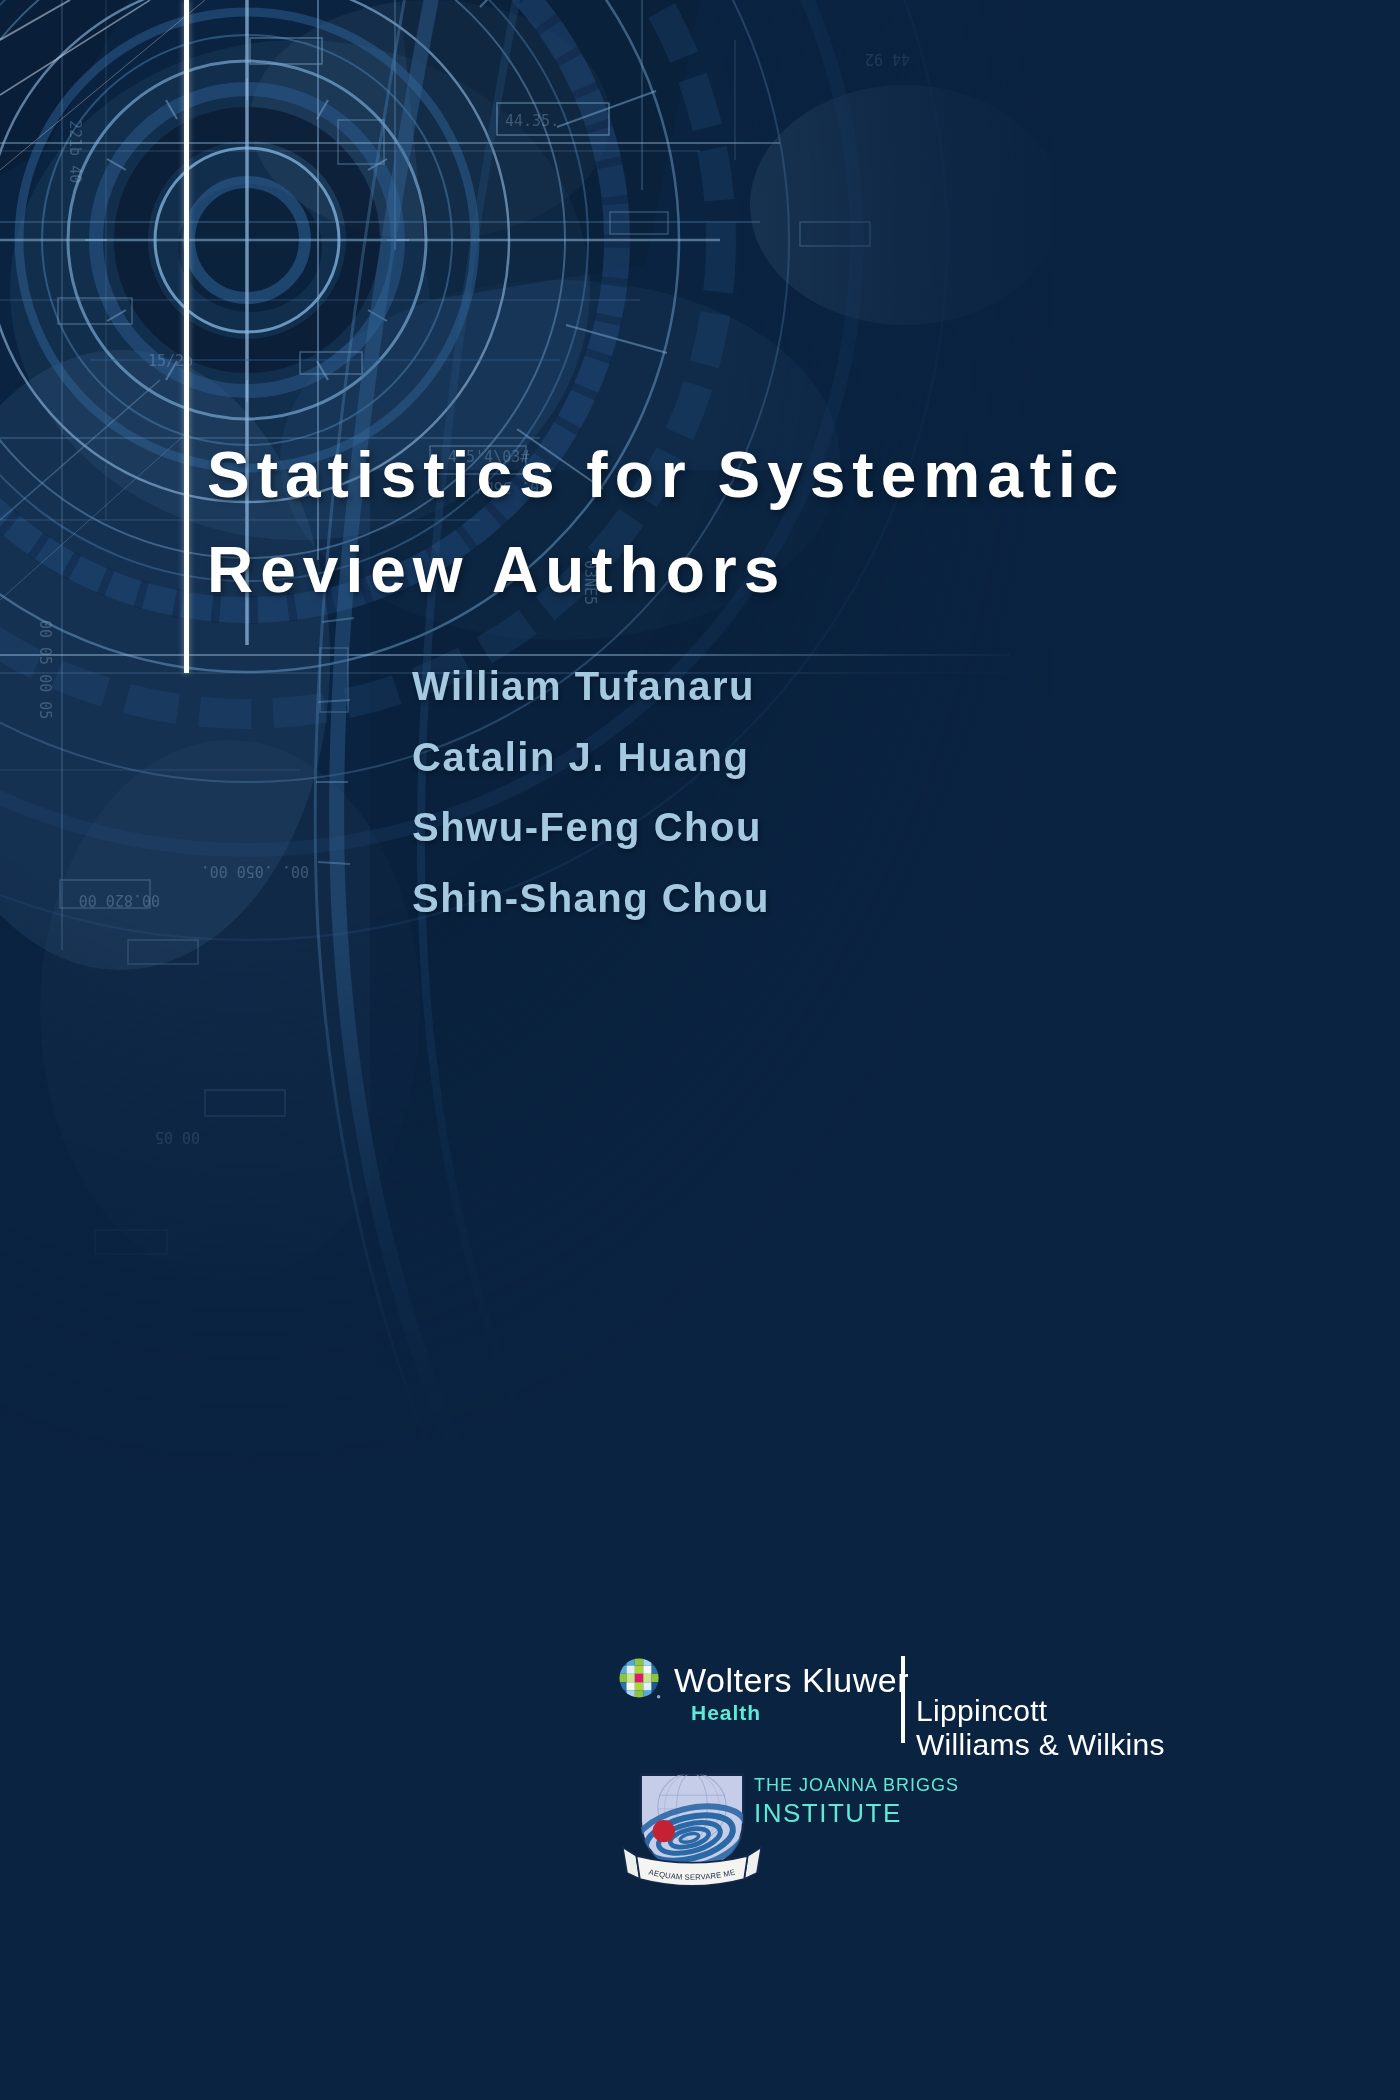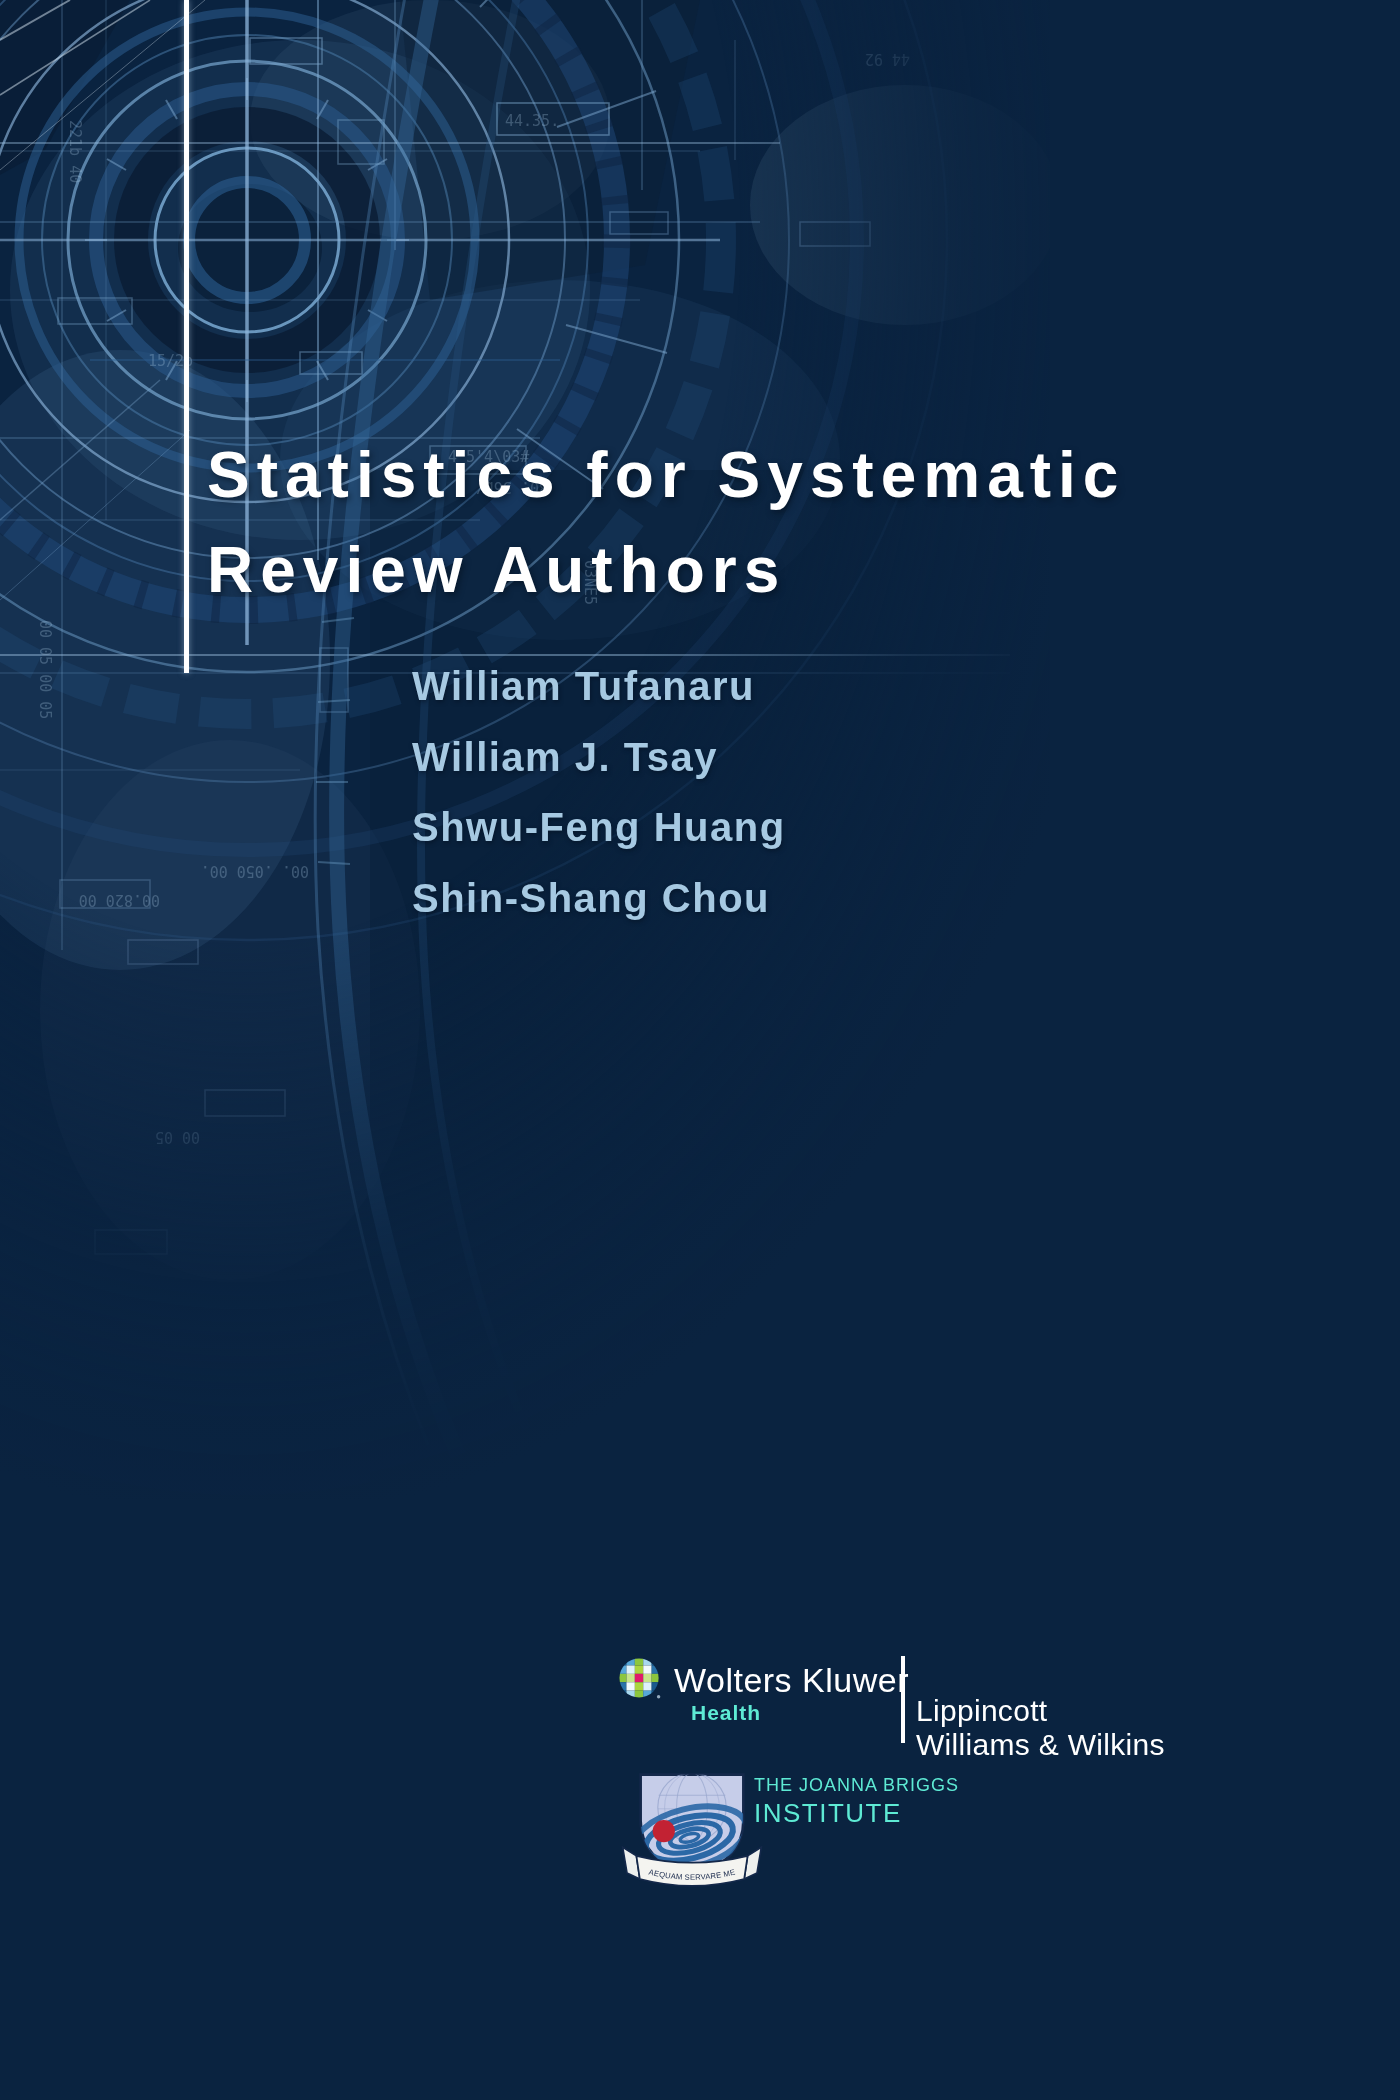--- a/index.html
+++ b/index.html
@@ -198,22 +198,22 @@
 
   <div class="vline"></div>
 
   <h1 class="title">
     <span>Statistics for Systematic</span>
     <span>Review Authors</span>
   </h1>
 
   <ul class="authors">
     <li>William Tufanaru</li>
-    <li>William J. Tsay</li>
-    <li>Shwu-Feng Huang</li>
+    <li>Catalin J. Huang</li>
+    <li>Shwu-Feng Chou</li>
     <li>Shin-Shang Chou</li>
   </ul>
 
   <svg class="wk-globe" width="42" height="42" viewBox="0 0 44 44" aria-hidden="true">
     <defs>
         <clipPath id="gclip">
           <circle cx="21" cy="21" r="20.5"></circle>
         </clipPath>
       </defs>
     <g clip-path="url(#gclip)">

